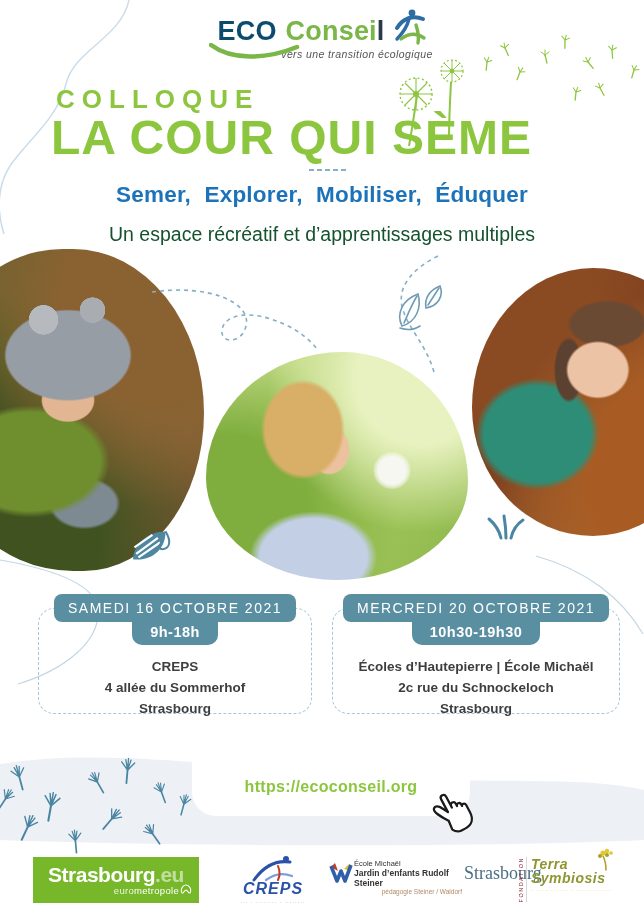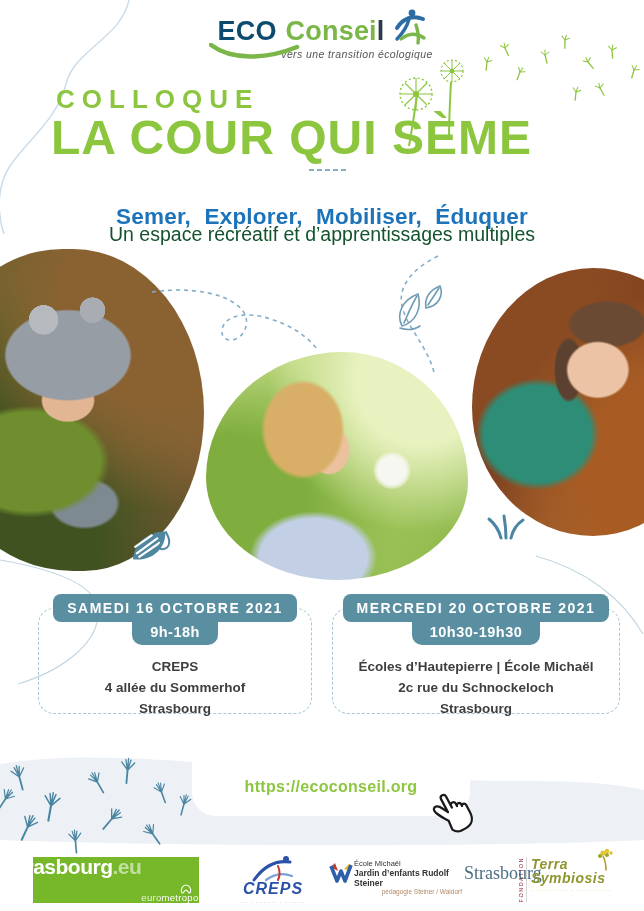--- a/index.html
+++ b/index.html
@@ -17,21 +17,21 @@
   .eco-word{color:#0c4a6e;}
   .conseil-word{color:#7ab648;margin-left:9px;}
   .conseil-l{color:#2b3a4a;}
   .eco-swoosh{position:absolute;left:-8px;top:27px;}
   .eco-figures{margin-left:6px;margin-top:-10px;}
   .eco-tagline{font-size:10.5px;font-style:italic;color:#555;margin-top:1px;margin-left:70px;letter-spacing:0.4px;}
 
   
   .kicker{position:absolute;left:56px;top:84px;z-index:4;font-size:26px;font-weight:bold;letter-spacing:7px;color:#8cc63f;}
   .main-title{position:absolute;left:51px;top:110px;z-index:4;font-size:48px;font-weight:bold;letter-spacing:1px;color:#8cc63f;white-space:nowrap;}
-  .subtitle{position:absolute;left:0;right:0;top:204px;z-index:4;text-align:center;font-size:22.5px;font-weight:bold;color:#1d73b9;word-spacing:7px;letter-spacing:0.2px;}
+  .subtitle{position:absolute;left:0;right:0;top:182px;z-index:4;text-align:center;font-size:22.5px;font-weight:bold;color:#1d73b9;word-spacing:7px;letter-spacing:0.2px;}
   .description{position:absolute;left:0;right:0;top:223px;z-index:4;text-align:center;font-size:19.5px;color:#14532d;}
 
   
   .photo{position:absolute;z-index:2;}
   .photo-left{
     left:-68px;top:249px;width:272px;height:322px;
     border-radius:50% 50% 46% 54% / 47% 53% 51% 49%;
     background:
       radial-gradient(circle 15px at 41% 22%, #b6babf 0 97%, transparent 100%),
       radial-gradient(circle 13px at 59% 19%, #a9adb2 0 97%, transparent 100%),
@@ -66,35 +66,35 @@
       radial-gradient(circle at 86% 76%, #a85c24 0 32%, transparent 62%),
       radial-gradient(circle at 14% 14%, #8a4a22 0 28%, transparent 58%),
       linear-gradient(130deg,#96592a 0%,#7d3f1e 40%,#a86a30 75%,#8a4f24 100%);
   }
 
   
   .event-card{position:absolute;top:608px;height:104px;z-index:4;border:1.5px dashed #a5c6d8;border-radius:16px;text-align:center;background:transparent;}
   .card-left{left:38px;width:272px;}
   .card-right{left:332px;width:286px;}
   .badges{position:absolute;top:-15px;left:0;right:0;display:flex;flex-direction:column;align-items:center;}
-  .badge-date{background:#5a8fa1;color:#fff;font-weight:bold;font-size:14px;letter-spacing:1.5px;padding:6px 14px;border-radius:8px;white-space:nowrap;}
+  .badge-date{background:#5a8fa1;color:#fff;font-weight:normal;font-size:14px;letter-spacing:1.5px;padding:6px 14px;border-radius:8px;white-space:nowrap;}
   .badge-time{background:#5a8fa1;color:#fff;font-weight:bold;font-size:14.5px;letter-spacing:0.5px;padding:3px 18px 5px;border-radius:0 0 10px 10px;margin-top:-1px;white-space:nowrap;}
   .addr{margin-top:47px;}
   .addr p{margin:0;line-height:21px;font-size:13.5px;font-weight:bold;color:#3f3e3e;}
 
   
   .cta{position:absolute;left:200px;top:739px;width:254px;z-index:4;background:#1b6cb1;border-radius:16px;text-align:center;padding:10px 4px 12px;cursor:pointer;}
   .cta::before{content:"";position:absolute;inset:-8px;background:#fff;border-radius:24px;z-index:-1;}
   .cta-label{font-size:15.5px;font-weight:bold;color:#fff;letter-spacing:0.2px;}
   .cta-url{font-size:16px;font-weight:bold;color:#8cc63f;margin-top:11px;letter-spacing:0.3px;}
   .hand-icon{position:absolute;right:-16px;bottom:-30px;transform:rotate(-28deg);}
 
   
   .partners{position:absolute;left:0;right:0;top:850px;height:61px;z-index:5;background:transparent;}
-  .p-strasbourg{position:absolute;left:33px;top:7px;width:166px;height:46px;background:#76b82a;color:#fff;display:flex;flex-direction:row;justify-content:center;}
+  .p-strasbourg{position:absolute;left:33px;top:7px;width:166px;height:46px;background:#76b82a;color:#fff;display:flex;flex-direction:column;align-items:center;justify-content:center;}
   .stras-line1{font-size:21px;font-weight:bold;letter-spacing:-0.5px;line-height:20px;}
   .stras-suffix{font-weight:bold;color:rgba(255,255,255,0.55);}
   .stras-line2{font-size:9.5px;margin-top:0px;align-self:flex-end;margin-right:20px;letter-spacing:0.3px;}
   .stras-sub-light{opacity:0.85;}
   .stras-sub-bold{font-weight:normal;}
   .stras-pretzel{position:absolute;right:7px;bottom:7px;}
   .p-creps{position:absolute;left:233px;top:4px;width:80px;text-align:center;}
   .creps-name{font-size:16px;font-weight:bold;font-style:italic;color:#2b52a8;letter-spacing:1px;margin-top:-2px;}
   .creps-tag{font-size:5px;color:#7a87a8;letter-spacing:1px;margin-top:1px;}
   .p-ecole{position:absolute;left:329px;top:10px;display:flex;align-items:flex-start;}

